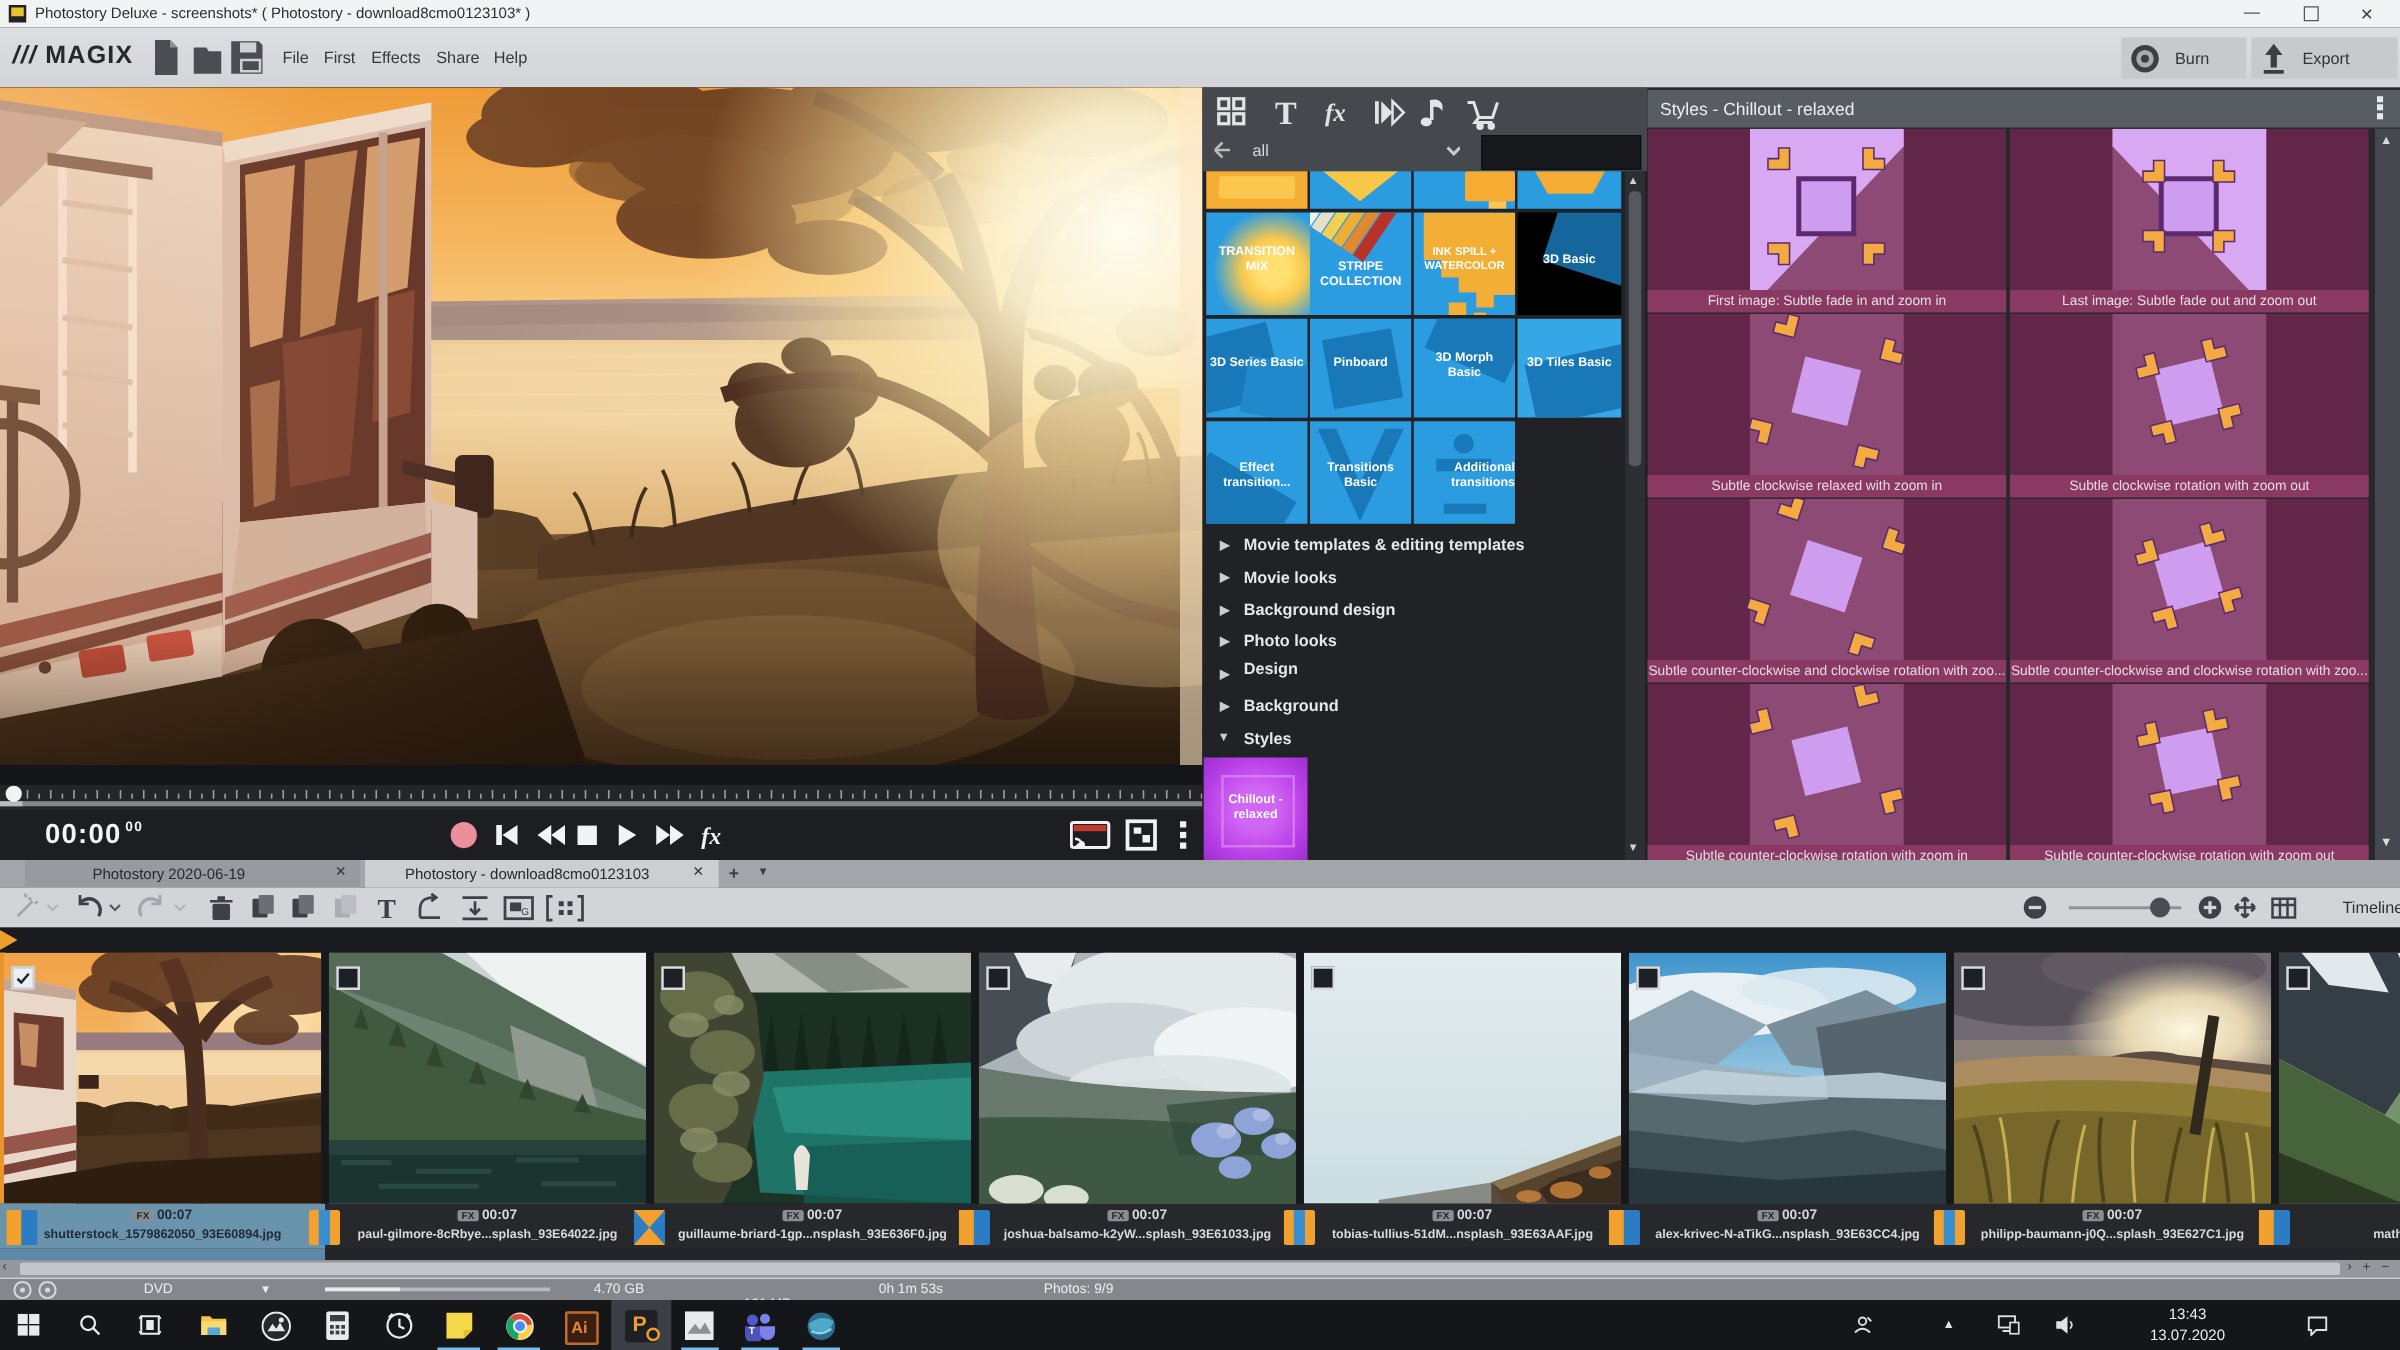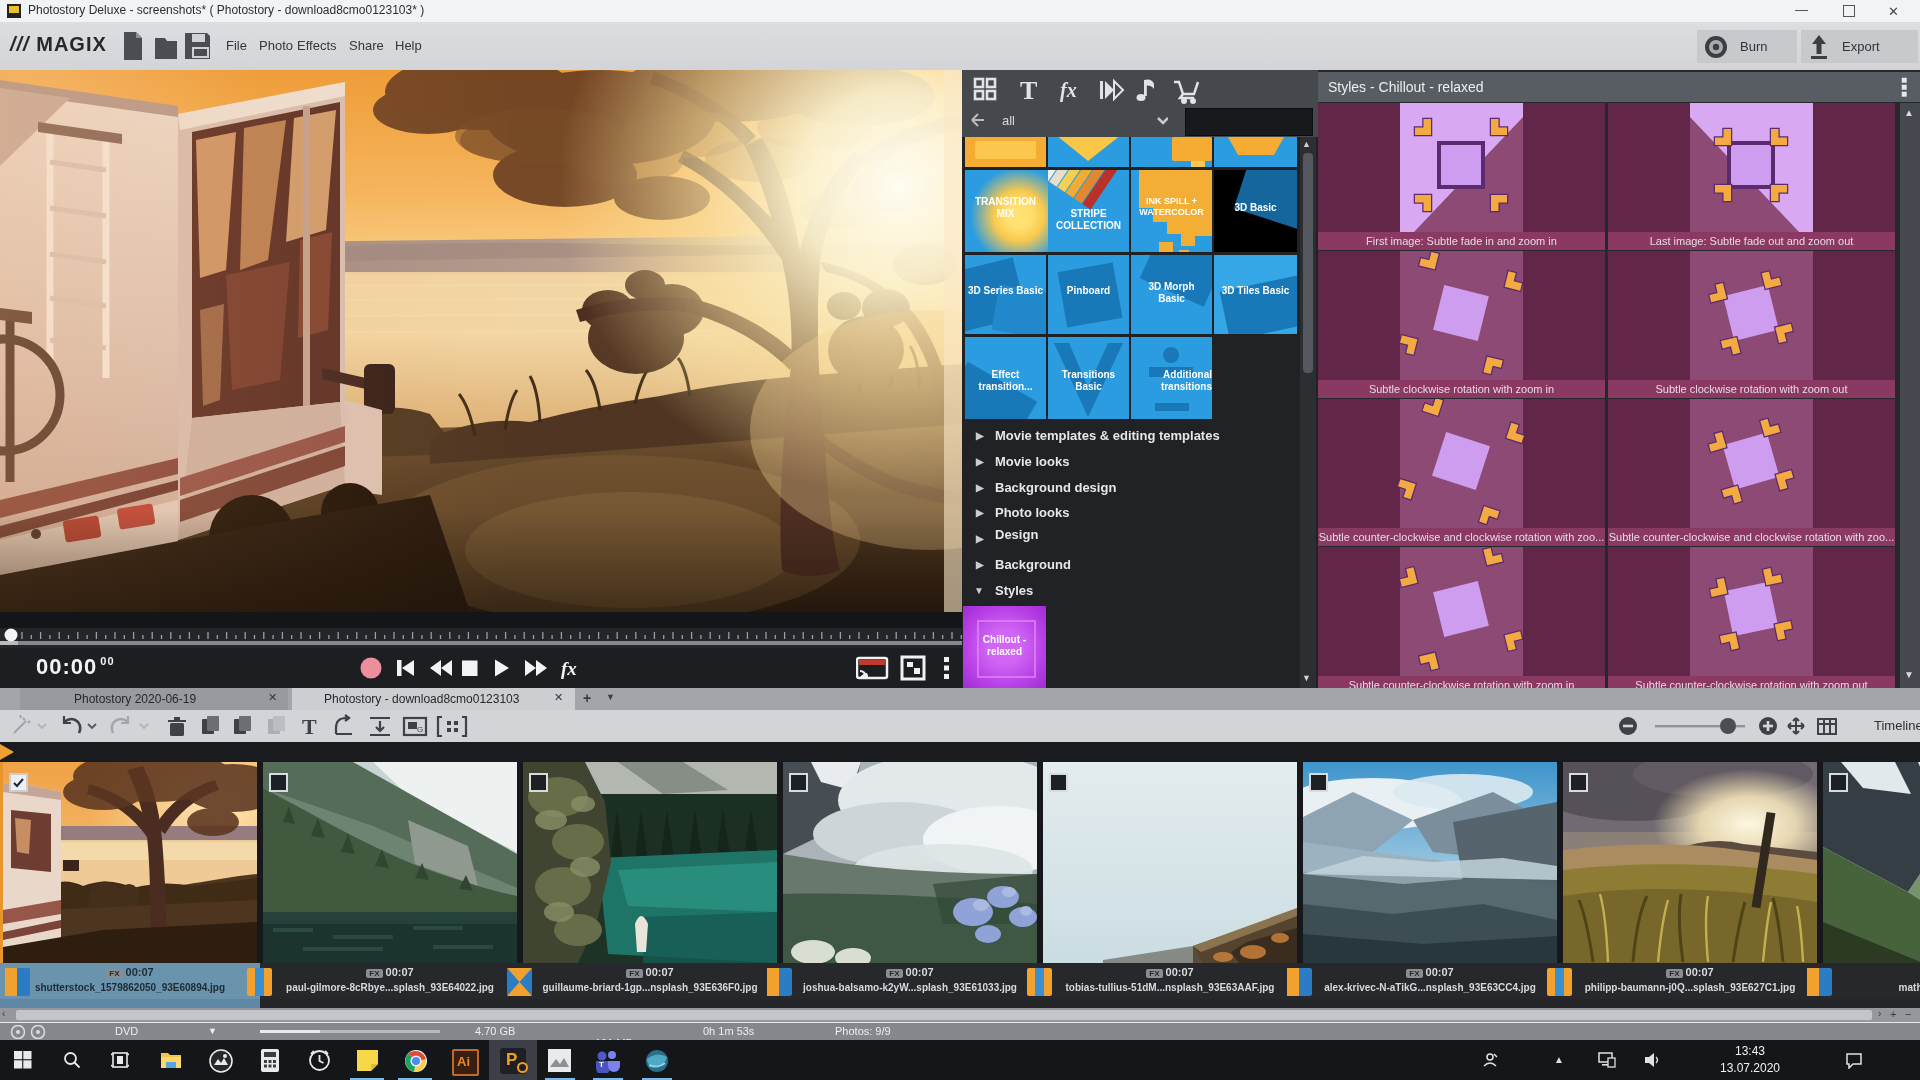--- a/index.html
+++ b/index.html
@@ -24,21 +24,21 @@
   <svg class="abs" style="left:122px;top:8px;" width="100" height="32" viewBox="0 0 100 32">
     <path d="M2 2 h12 l6 6 v22 h-18 z" fill="#4a4d52"></path>
       <path d="M14 2 l6 6 h-6 z" fill="#8d9094"></path>
     <path d="M33 8 h10 l2 3 h10 v18 h-22 z" fill="#4a4d52"></path>
     <path d="M66 3 h19 l3 3 v23 h-25 v-26 z" fill="#4a4d52"></path>
       <rect x="70" y="4" width="13" height="8" fill="#cfd1d4"></rect>
       <rect x="70" y="17" width="17" height="11" fill="#cfd1d4"></rect>
       <rect x="72" y="19" width="13" height="7" fill="#4a4d52"></rect>
   </svg>
   <div class="abs" style="left:226px;top:16px;font-size:13px;color:#35373b;">File</div>
-  <div class="abs" style="left:259px;top:16px;font-size:13px;color:#35373b;">Photo</div>
+  <div class="abs" style="left:259px;top:16px;font-size:13px;color:#35373b;">First</div>
   <div class="abs" style="left:297px;top:16px;font-size:13px;color:#35373b;">Effects</div>
   <div class="abs" style="left:349px;top:16px;font-size:13px;color:#35373b;">Share</div>
   <div class="abs" style="left:395px;top:16px;font-size:13px;color:#35373b;">Help</div>
 
   <div class="abs" style="left:1697px;top:8px;width:100px;height:33px;background:#c7c9cd;"></div>
   <svg class="abs" style="left:1703px;top:12px;" width="26" height="26" viewBox="0 0 26 26">
     <circle cx="13" cy="13" r="11" fill="#3c3e42"></circle>
       <circle cx="13" cy="13" r="7" fill="#a9abae"></circle>
       <circle cx="13" cy="13" r="3.2" fill="#3c3e42"></circle>
   </svg>
@@ -557,21 +557,21 @@
           <rect width="287" height="129" fill="#612648"></rect>
           <rect x="82" width="123" height="129" fill="#8d4a74"></rect>
           <g transform="translate(143,62) rotate(14)">
             <rect x="-23" y="-23" width="46" height="46" fill="#cf9df0"></rect>
             <use href="#bk" transform="translate(-36,-36) rotate(180)"></use>
             <use href="#bk" transform="translate(36,-36) rotate(270)"></use>
             <use href="#bk" transform="translate(-36,36) rotate(90)"></use>
             <use href="#bk" transform="translate(36,36) rotate(0)"></use>
           </g>
         </svg></div>
-      <div class="abs" style="left:0px;top:277px;width:287px;height:18px;background:#8a3a62;text-align:center;font-size:11px;color:#e9d9e4;line-height:18px;white-space:nowrap;overflow:hidden;">Subtle clockwise rotation with zoom in</div>
+      <div class="abs" style="left:0px;top:277px;width:287px;height:18px;background:#8a3a62;text-align:center;font-size:11px;color:#e9d9e4;line-height:18px;white-space:nowrap;overflow:hidden;">Subtle clockwise relaxed with zoom in</div>
       <div class="abs" style="left:290px;top:148px;width:287px;height:129px;"><svg width="287" height="129" viewBox="0 0 287 129">
           <rect width="287" height="129" fill="#612648"></rect>
           <rect x="82" width="123" height="129" fill="#8d4a74"></rect>
           <g transform="translate(143,62) rotate(-14)">
             <rect x="-23" y="-23" width="46" height="46" fill="#cf9df0"></rect>
             <use href="#bk" transform="translate(-20,-20) rotate(180)"></use>
             <use href="#bk" transform="translate(20,-20) rotate(270)"></use>
             <use href="#bk" transform="translate(-20,20) rotate(90)"></use>
             <use href="#bk" transform="translate(20,20) rotate(0)"></use>
           </g>

